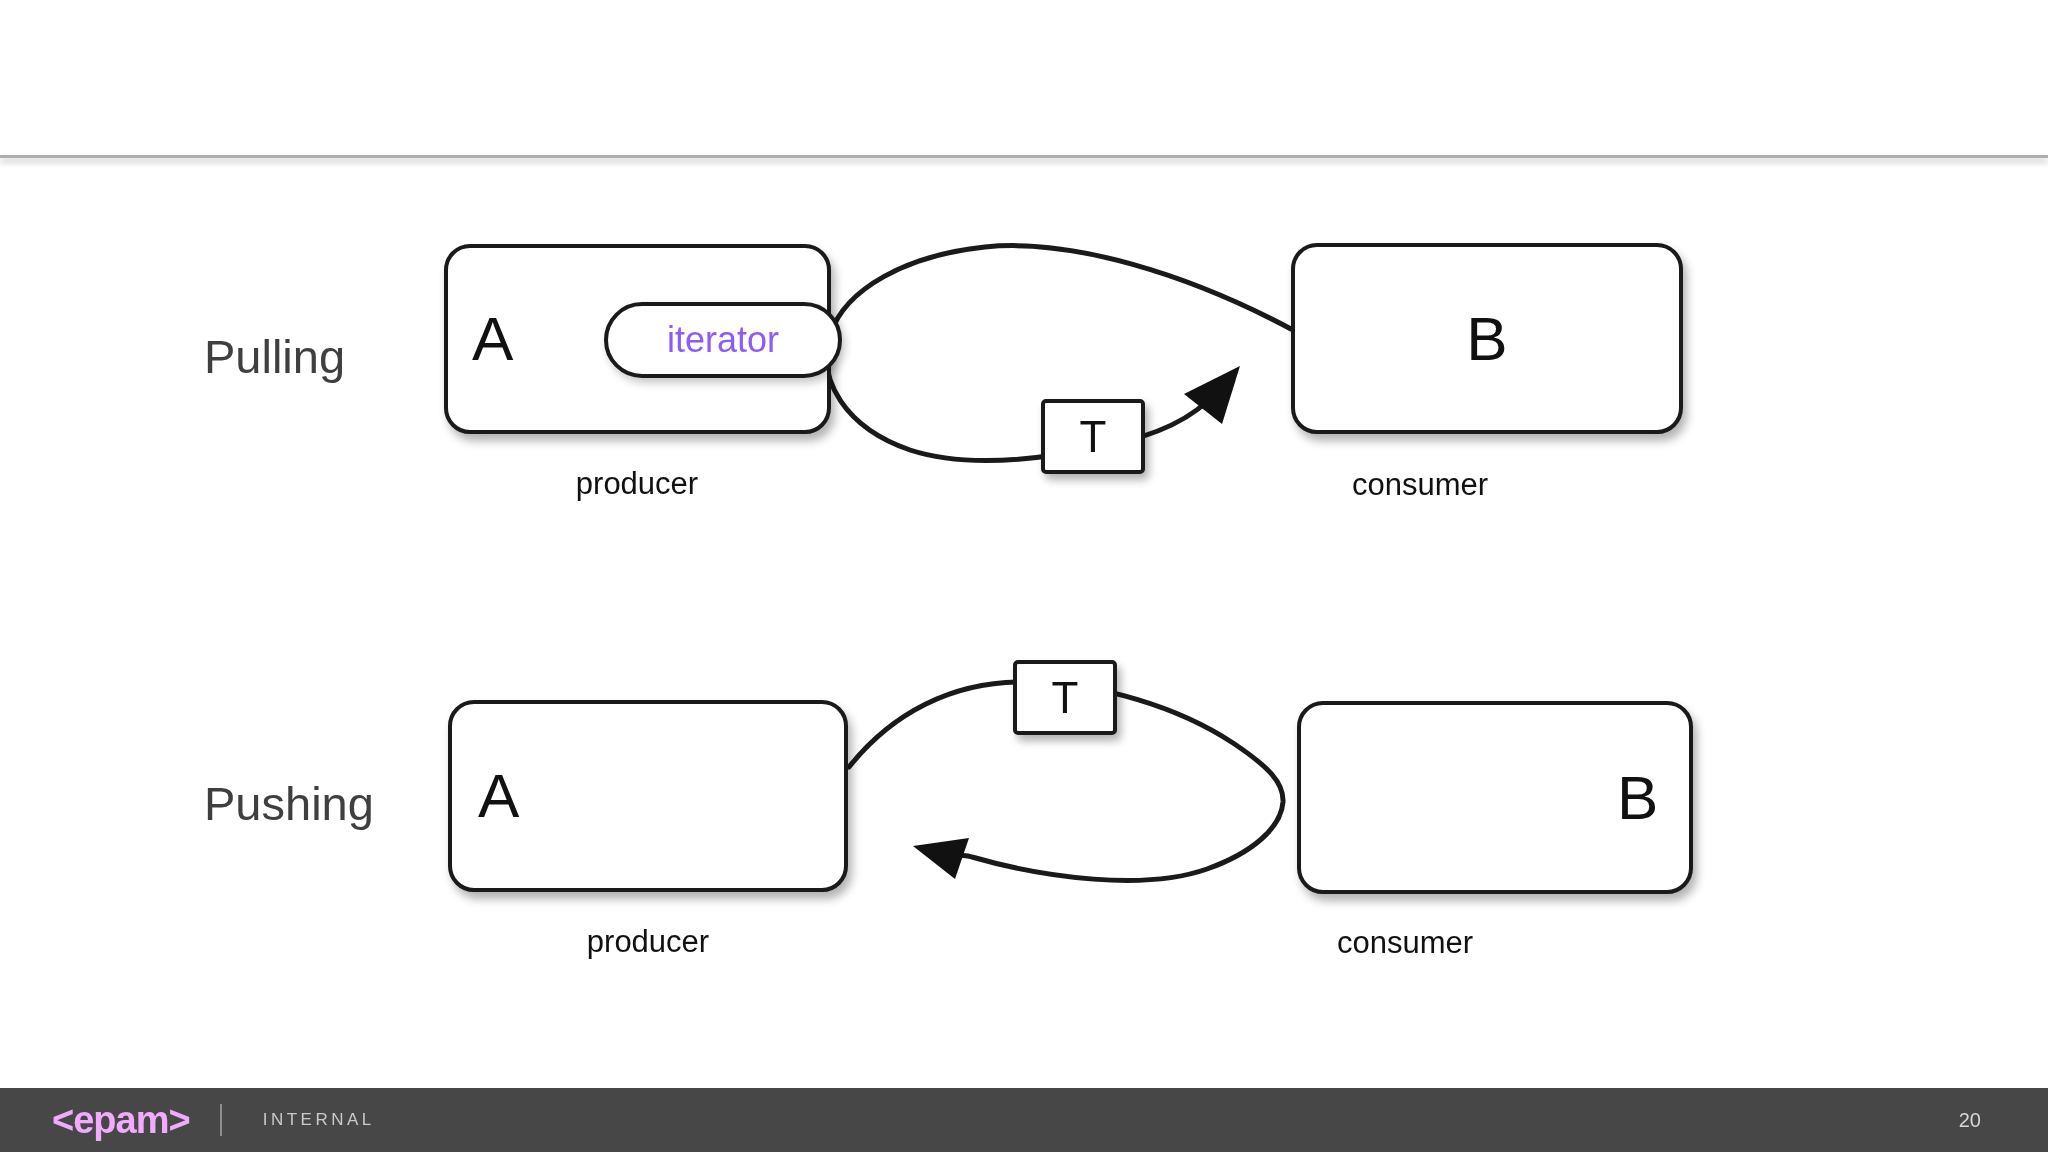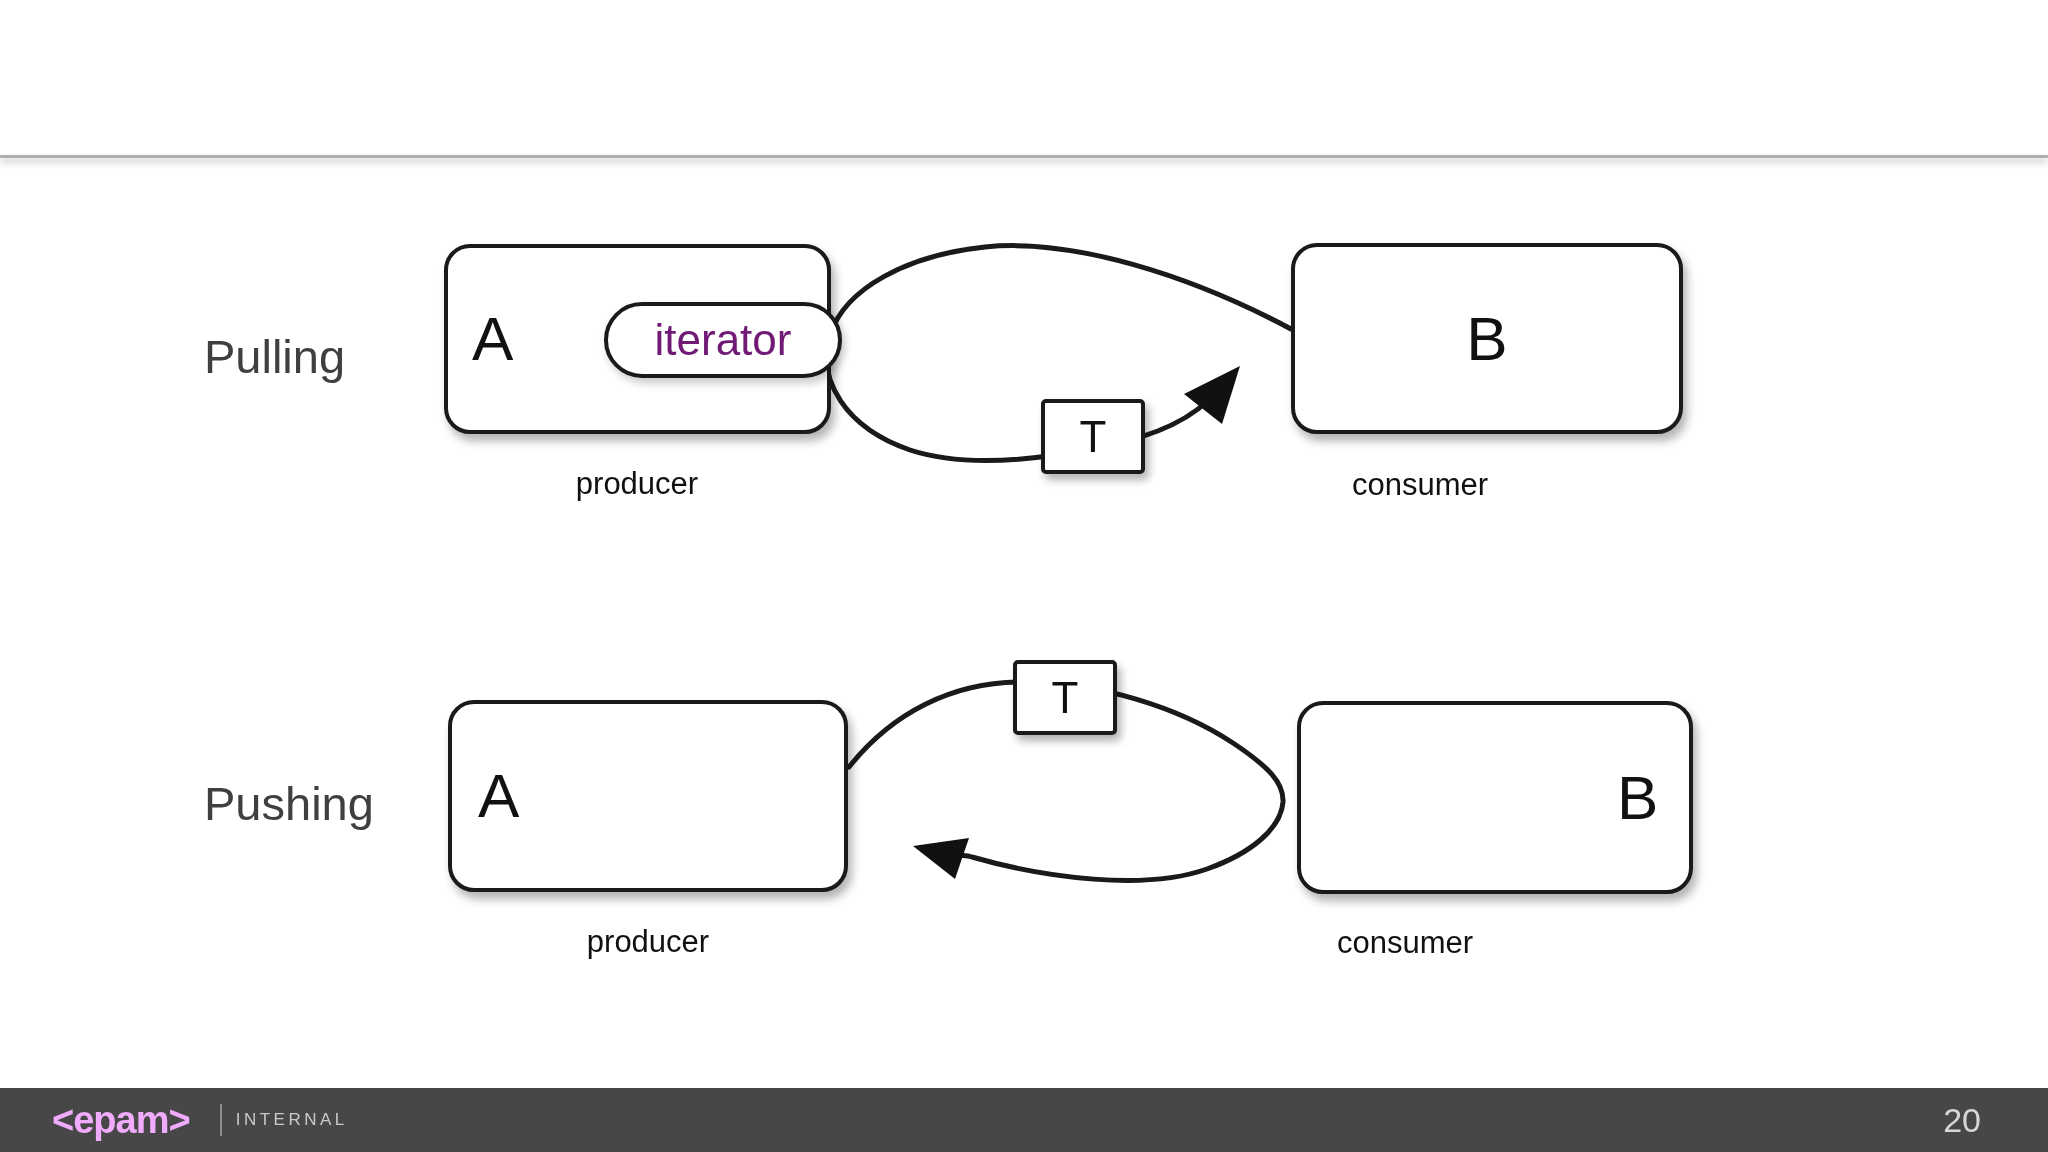--- a/index.html
+++ b/index.html
@@ -23,42 +23,42 @@
     position:absolute;box-sizing:border-box;background:#ffffff;
     border:4px solid #1a1a1a;border-radius:26px;z-index:2;
     box-shadow:4px 7px 10px rgba(0,0,0,.30);
   }
   .pill{
     position:absolute;box-sizing:border-box;background:#ffffff;
     border:4px solid #1a1a1a;border-radius:999px;z-index:3;
     display:flex;align-items:center;justify-content:center;
     box-shadow:3px 5px 8px rgba(0,0,0,.22);
   }
-  .pill span{font-size:44px;color:#701a75;}
+  .pill span{font-size:36px;color:#8b5cf6;}
   .letter{font-size:62px;color:#111;line-height:1;}
   .letter.abs{position:absolute;top:50%;transform:translateY(-50%);}
   .letter.centered{position:absolute;left:0;right:0;top:50%;transform:translateY(-50%);text-align:center;}
   .tbox{
     position:absolute;box-sizing:border-box;background:#ffffff;
     border:4px solid #1a1a1a;border-radius:5px;z-index:4;
     display:flex;align-items:center;justify-content:center;
     box-shadow:4px 6px 9px rgba(0,0,0,.30);
   }
   .tbox span{font-size:44px;color:#111;}
   .caption{position:absolute;z-index:2;font-size:31px;color:#111;text-align:center;width:300px;}
   .rowlabel{position:absolute;z-index:2;font-size:47px;color:#3f3f3f;}
   
   .footer{
     position:absolute;left:0;top:1088px;width:2048px;height:64px;background:#474747;z-index:5;
     display:flex;align-items:center;
   }
   .logo{margin-left:52px;color:#f0abfc;font-size:38px;font-weight:700;letter-spacing:-1px;}
   .fsep{display:inline-block;width:2px;height:32px;background:#8f8f8f;margin-left:30px;}
-  .flabel{margin-left:14px;color:#c9c9c9;font-size:17px;letter-spacing:3.5px;}
-  .fpage{position:absolute;right:67px;top:50%;transform:translateY(-50%);color:#d6d6d6;font-size:34px;}
+  .flabel{margin-left:41px;color:#c9c9c9;font-size:17px;letter-spacing:3.5px;}
+  .fpage{position:absolute;right:67px;top:50%;transform:translateY(-50%);color:#d6d6d6;font-size:20px;}
 </style>
 </head>
 <body>
 
 <div class="slide">
 
   <div class="divider"></div>
 
   <svg class="curves" width="2048" height="1152" viewBox="0 0 2048 1152">
     <g fill="none" stroke="#1a1a1a" stroke-width="5" stroke-linecap="round">

